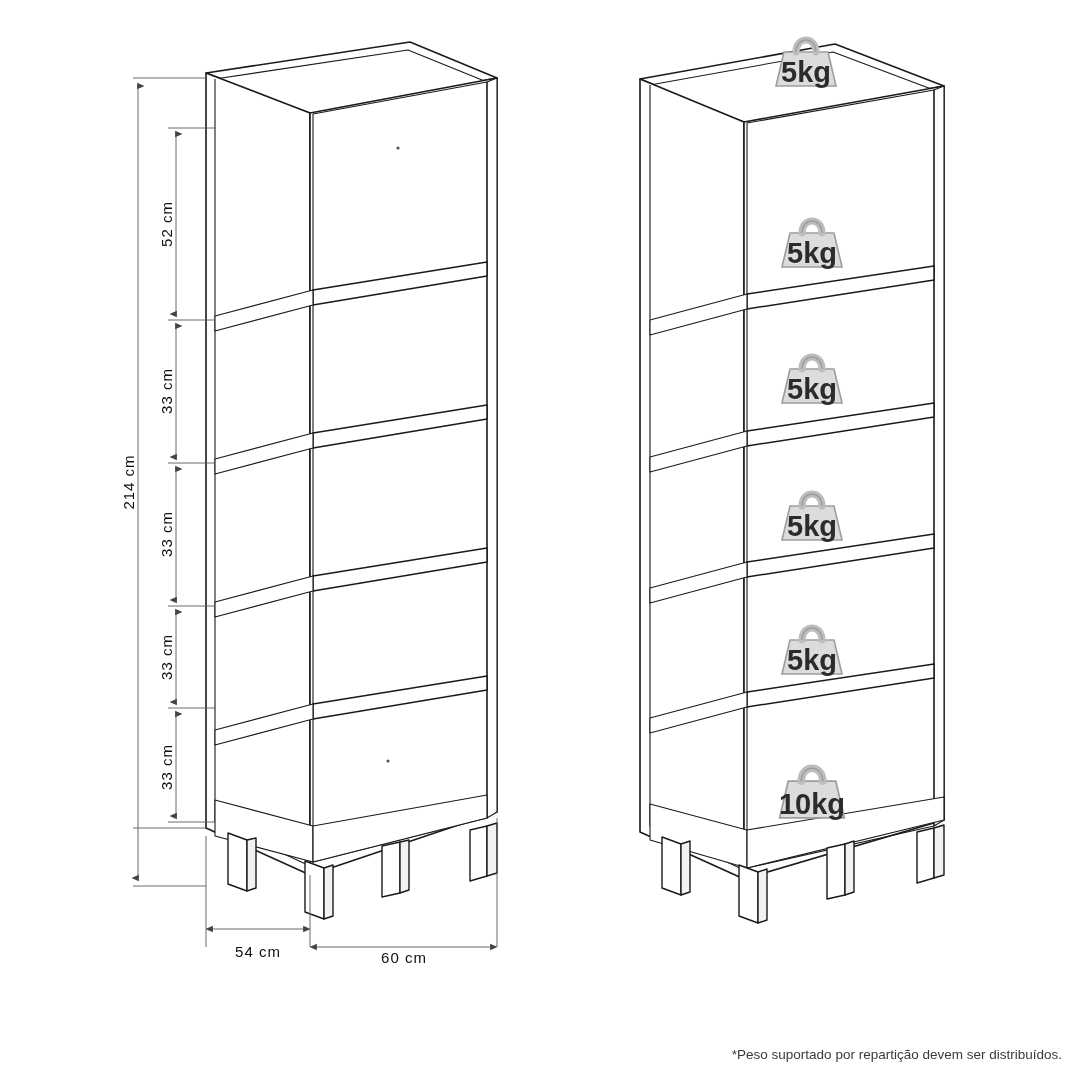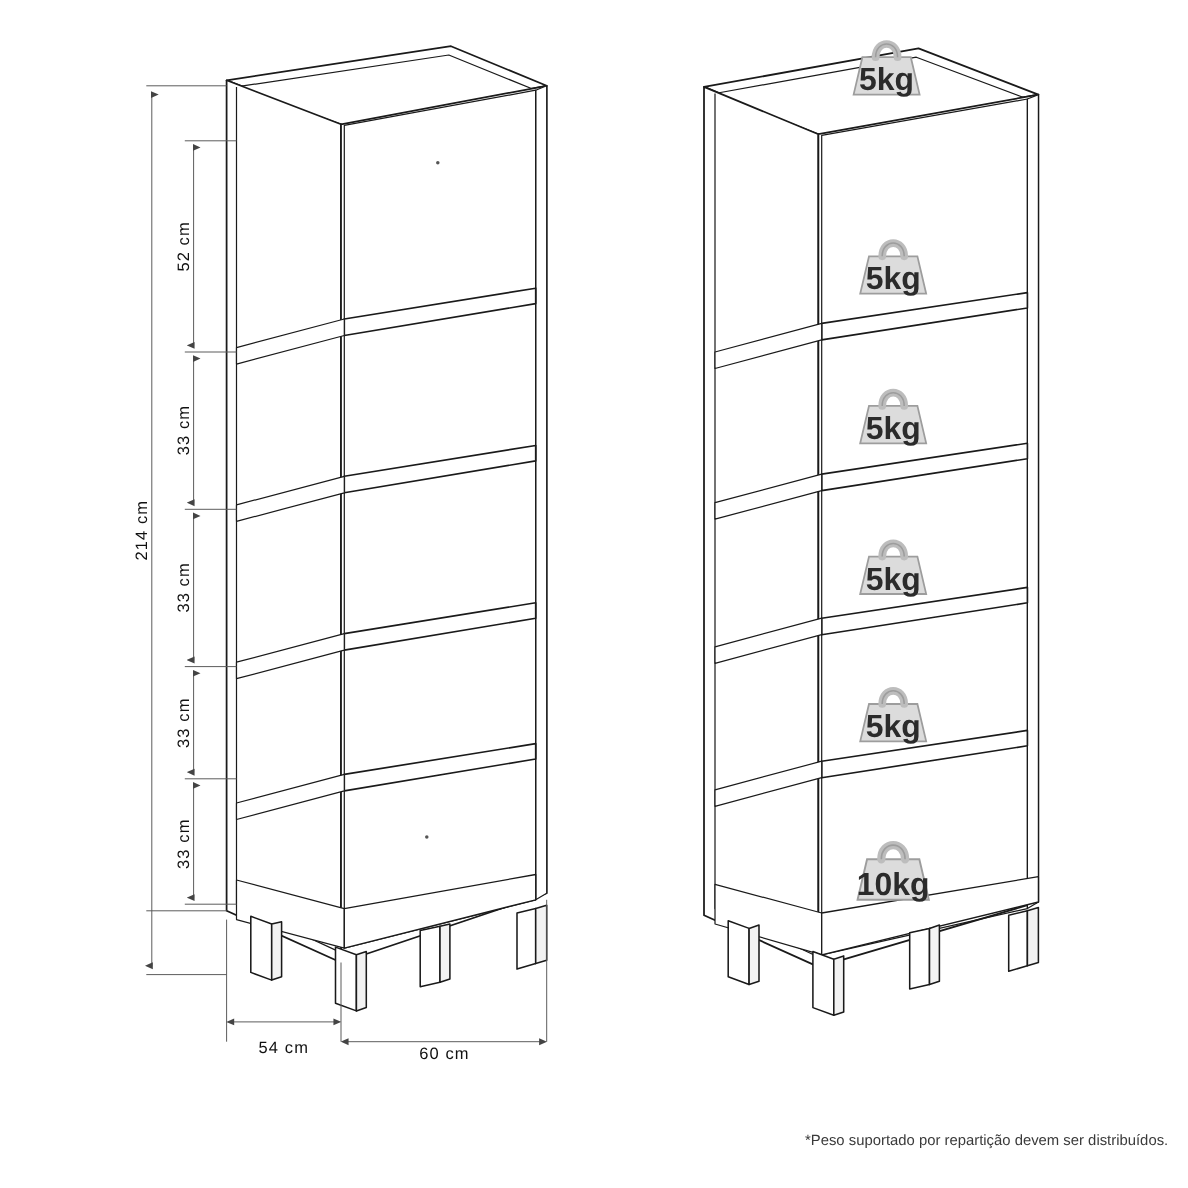--- a/index.html
+++ b/index.html
@@ -28,21 +28,21 @@
   }
   .dim-text {
     font-family: "Liberation Sans", sans-serif;
     font-size: 15px;
     letter-spacing: 1px;
     fill: #111111;
   }
   .footnote {
     position: absolute;
     right: 18px;
-    bottom: 36px;
+    bottom: 18px;
     font-size: 13.5px;
     color: #3a3a3a;
     font-family: "Liberation Sans", sans-serif;
     white-space: nowrap;
   }
   .weight-label {
     font-family: "Liberation Sans", sans-serif;
     font-weight: bold;
     fill: #2b2b2b;
   }

